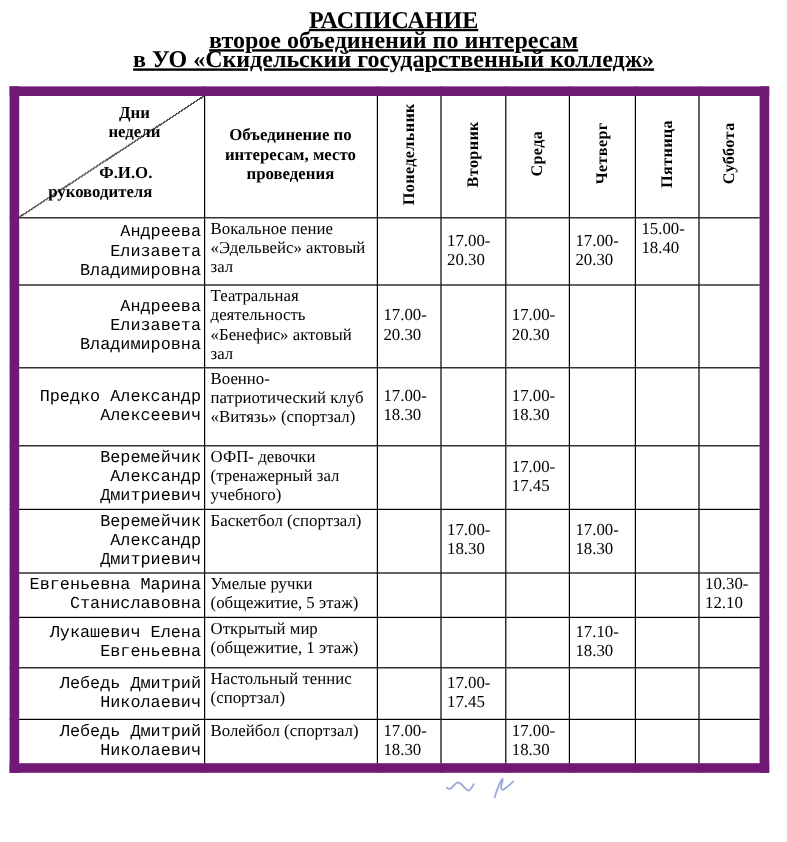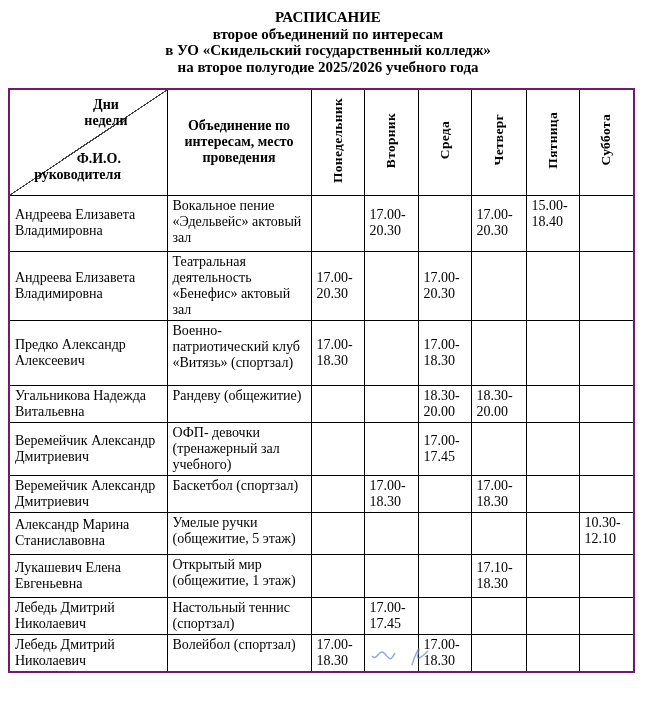--- a/index.html
+++ b/index.html
@@ -10,35 +10,36 @@
     height: 702px;
     background: #ffffff;
     font-family: "Liberation Serif", "DejaVu Serif", serif;
     color: #000;
     overflow: hidden;
   }
   .title-block {
     padding-top: 9px;
     text-align: center;
     font-weight: bold;
-    font-size: 15px;
+    font-size: 20px;
     line-height: 16.5px;
+    text-decoration: underline;
   }
   table.schedule {
     margin: 13px 0 0 8px;
     border-collapse: collapse;
     table-layout: fixed;
     width: 625px;
     font-size: 14px;
     line-height: 16px;
   }
   table.schedule th, table.schedule td {
     border: 1px solid #000;
   }
-  table.schedule { border: 2px solid #701a75; }
+  table.schedule { border: 8px solid #701a75; }
   thead tr { height: 106px; }
   th.corner-cell {
     position: relative;
     background:
       linear-gradient(to bottom right,
         transparent calc(50% - 0.6px),
         #444 calc(50% - 0.6px),
         #444 calc(50% + 0.6px),
         transparent calc(50% + 0.6px));
     font-weight: bold;
@@ -70,22 +71,23 @@
   }
   .vert-text {
     display: inline-block;
     writing-mode: vertical-rl;
     transform: rotate(180deg);
     white-space: nowrap;
     letter-spacing: 0.3px;
   }
   td.leader-cell {
     vertical-align: middle;
-    text-align: left;
+    text-align: right;
     padding: 2px 2px 2px 5px;
+    font-family: Liberation Mono, monospace;
   }
   td.club-cell {
     vertical-align: top;
     text-align: left;
     padding: 2px 3px 2px 5px;
   }
   td.time-cell {
     vertical-align: middle;
     text-align: left;
     padding: 2px 1px 2px 5px;
@@ -114,21 +116,20 @@
 </style>
 </head>
 <body>
 
 <div class="page">
 
   <div class="title-block">
     <div>РАСПИСАНИЕ</div>
     <div>второе объединений по интересам</div>
     <div>в УО «Скидельский государственный колледж»</div>
-    <div>на второе полугодие 2025/2026 учебного года</div>
   </div>
 
   <table class="schedule">
     <colgroup>
       <col style="width:158px">
       <col style="width:144px">
       <col style="width:53px">
       <col style="width:54px">
       <col style="width:53px">
       <col style="width:55px">
@@ -183,32 +184,20 @@
           <td class="time-cell">17.00-
 18.30</td>
           <td class="time-cell"></td>
           <td class="time-cell">17.00-
 18.30</td>
           <td class="time-cell"></td>
           <td class="time-cell"></td>
           <td class="time-cell"></td>
         </tr>
         <tr>
-          <td class="leader-cell">Угальникова Надежда Витальевна</td>
-          <td class="club-cell">Рандеву (общежитие)</td>
-          <td class="time-cell"></td>
-          <td class="time-cell"></td>
-          <td class="time-cell">18.30-
-20.00</td>
-          <td class="time-cell">18.30-
-20.00</td>
-          <td class="time-cell"></td>
-          <td class="time-cell"></td>
-        </tr>
-        <tr>
           <td class="leader-cell">Веремейчик Александр Дмитриевич</td>
           <td class="club-cell">ОФП- девочки (тренажерный зал учебного)</td>
           <td class="time-cell"></td>
           <td class="time-cell"></td>
           <td class="time-cell">17.00-
 17.45</td>
           <td class="time-cell"></td>
           <td class="time-cell"></td>
           <td class="time-cell"></td>
         </tr>
@@ -218,21 +207,21 @@
           <td class="time-cell"></td>
           <td class="time-cell">17.00-
 18.30</td>
           <td class="time-cell"></td>
           <td class="time-cell">17.00-
 18.30</td>
           <td class="time-cell"></td>
           <td class="time-cell"></td>
         </tr>
         <tr>
-          <td class="leader-cell">Александр Марина Станиславовна</td>
+          <td class="leader-cell">Евгеньевна Марина Станиславовна</td>
           <td class="club-cell">Умелые ручки (общежитие, 5 этаж)</td>
           <td class="time-cell"></td>
           <td class="time-cell"></td>
           <td class="time-cell"></td>
           <td class="time-cell"></td>
           <td class="time-cell"></td>
           <td class="time-cell">10.30-
 12.10</td>
         </tr>
         <tr>

